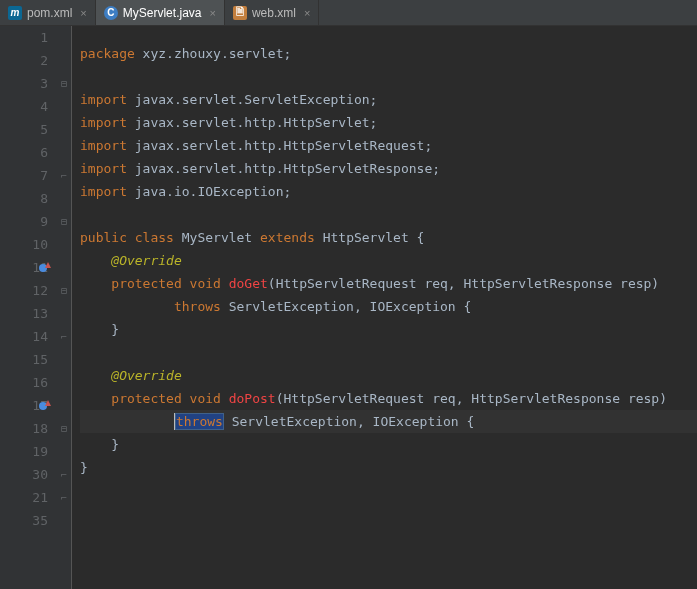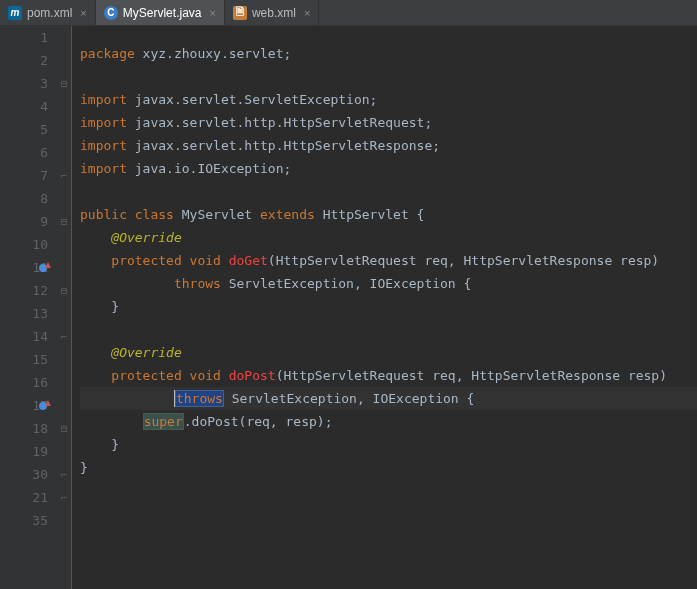--- a/index.html
+++ b/index.html
@@ -209,31 +209,31 @@
     <div class="fold-marker" style="top:253px">⊟</div>
     <div class="fold-marker" style="top:299px">⌐</div>
     <div class="fold-marker" style="top:391px">⊟</div>
     <div class="fold-marker" style="top:437px">⌐</div>
     <div class="fold-marker" style="top:460px">⌐</div>
   </div>
   <div class="code">
     <div class="code-line"><span class="kw">package</span><span> xyz.zhouxy.servlet</span><span class="punct">;</span></div>
     <div class="code-line"></div>
     <div class="code-line"><span class="kw">import</span><span> javax.servlet.ServletException</span><span class="punct">;</span></div>
+    <div class="code-line"><span class="kw">import</span><span> javax.servlet.http.HttpServlet</span><span class="punct">;</span></div>
     <div class="code-line"><span class="kw">import</span><span> javax.servlet.http.HttpServletRequest</span><span class="punct">;</span></div>
     <div class="code-line"><span class="kw">import</span><span> javax.servlet.http.HttpServletResponse</span><span class="punct">;</span></div>
     <div class="code-line"><span class="kw">import</span><span> java.io.IOException</span><span class="punct">;</span></div>
     <div class="code-line"></div>
     <div class="code-line"><span class="kw">public class </span><span>MyServlet</span><span class="kw"> extends </span><span>HttpServlet</span><span> {</span></div>
     <div class="code-line">    <span class="ann">@Override</span></div>
     <div class="code-line">    <span class="kw">protected void </span><span class="method">doGet</span><span>(HttpServletRequest req, HttpServletResponse resp)</span></div>
     <div class="code-line">            <span class="kw">throws</span><span> ServletException, IOException {</span></div>
     <div class="code-line">    <span>}</span></div>
     <div class="code-line"></div>
     <div class="code-line">    <span class="ann">@Override</span></div>
     <div class="code-line">    <span class="kw">protected void </span><span class="method">doPost</span><span>(HttpServletRequest req, HttpServletResponse resp)</span></div>
     <div class="code-line highlighted">            <span class="cursor"></span><span class="kw highlight-box">throws</span><span> ServletException, IOException {</span></div>
-    <div class="code-line">        <span class="kw match-highlight">super</span><span>.doPost(req, resp)</span><span class="punct">;</span></div>
     <div class="code-line">    <span>}</span></div>
     <div class="code-line"><span>}</span></div>
     <div class="code-line"></div>
   </div>
 </div>
 
 </body></html>

